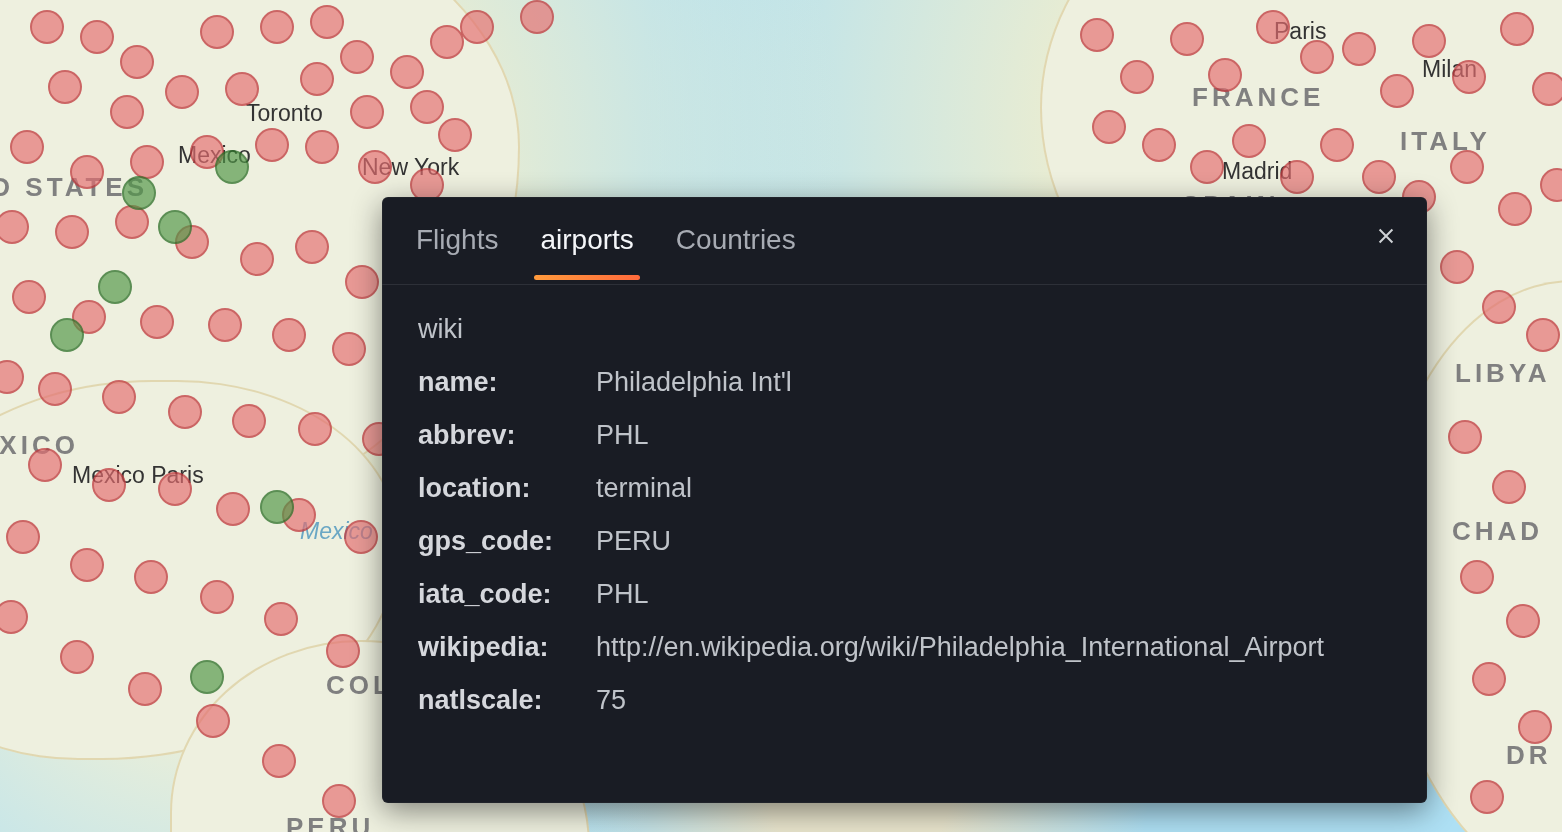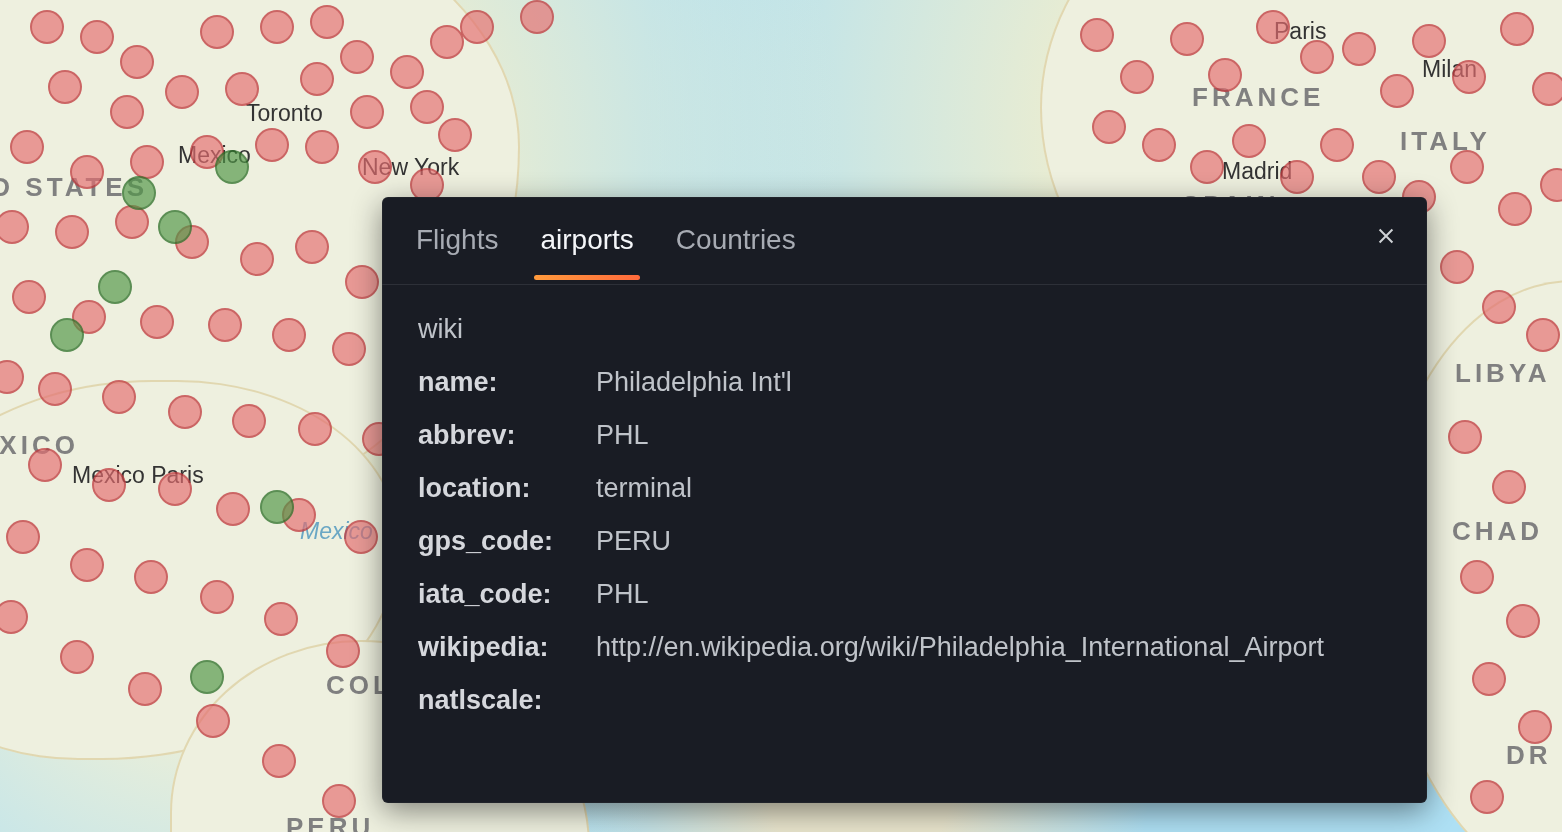--- a/index.html
+++ b/index.html
@@ -310,15 +310,16 @@
       <div class="row">
         <span class="key">iata_code:</span>
         <span class="val">PHL</span>
       </div>
       <div class="row">
         <span class="key">wikipedia:</span>
         <span class="val">http://en.wikipedia.org/wiki/Philadelphia_International_Airport</span>
       </div>
       <div class="row">
         <span class="key">natlscale:</span>
+        <span class="val">75</span>
       </div>
     </div>
 </div>
 
 </body></html>

